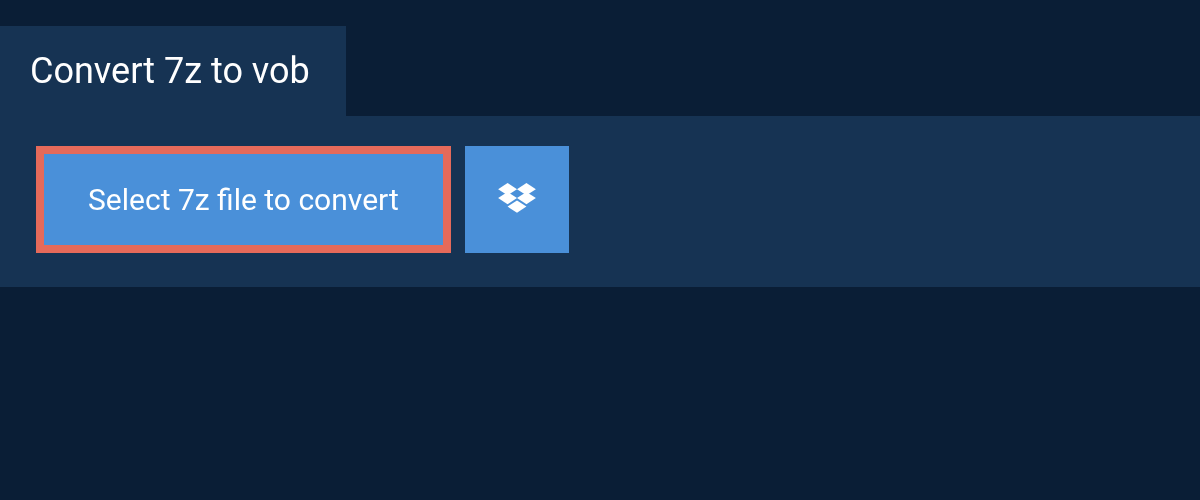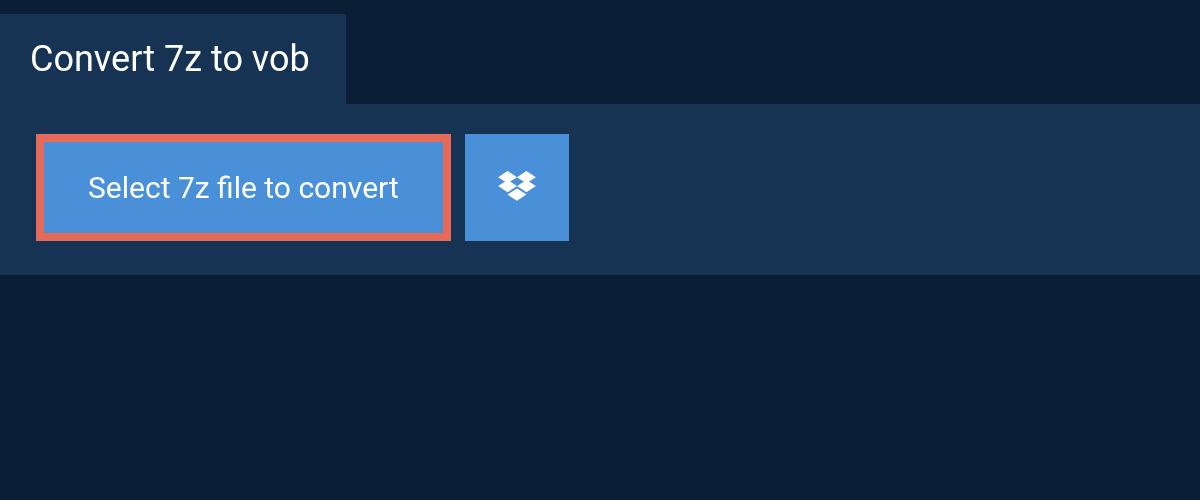--- a/index.html
+++ b/index.html
@@ -11,21 +11,21 @@
       width: 1200px;
       height: 500px;
       background: #0a1e36;
       font-family: -apple-system, BlinkMacSystemFont, "Segoe UI", Roboto, Helvetica, Arial, sans-serif;
       overflow: hidden;
     }
     .page-title-container {
       background: #163353;
       display: inline-block;
       padding: 24px 36px 24px 30px;
-      margin-top: 14px;
+      margin-top: 26px;
     }
     .page-title {
       color: #ffffff;
       font-size: 36px;
       font-weight: 400;
     }
     .converter-panel {
       background: #163353;
       width: 100%;
       padding: 30px 36px 34px 36px;

